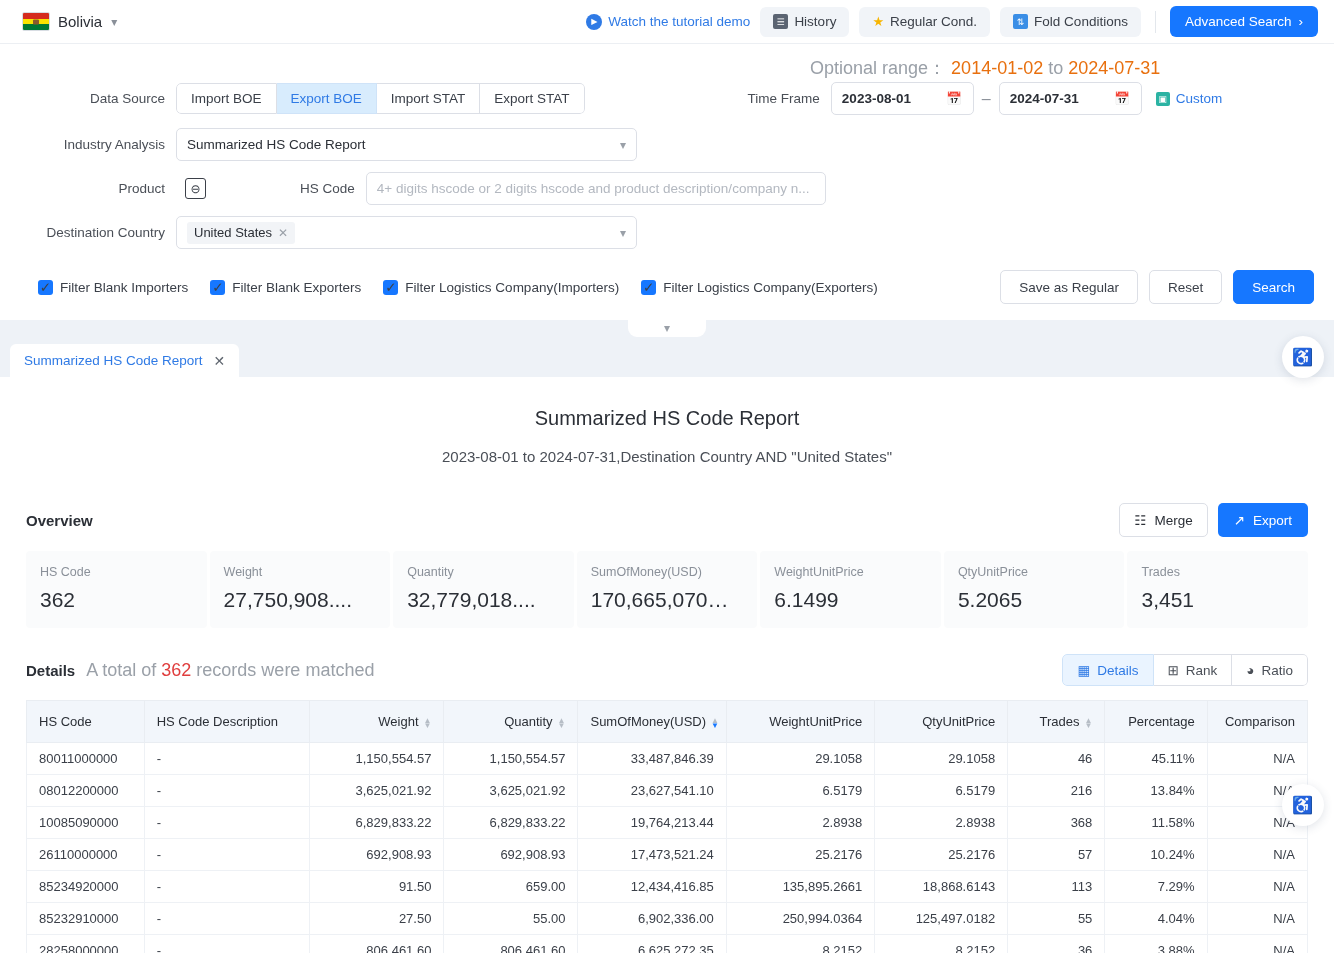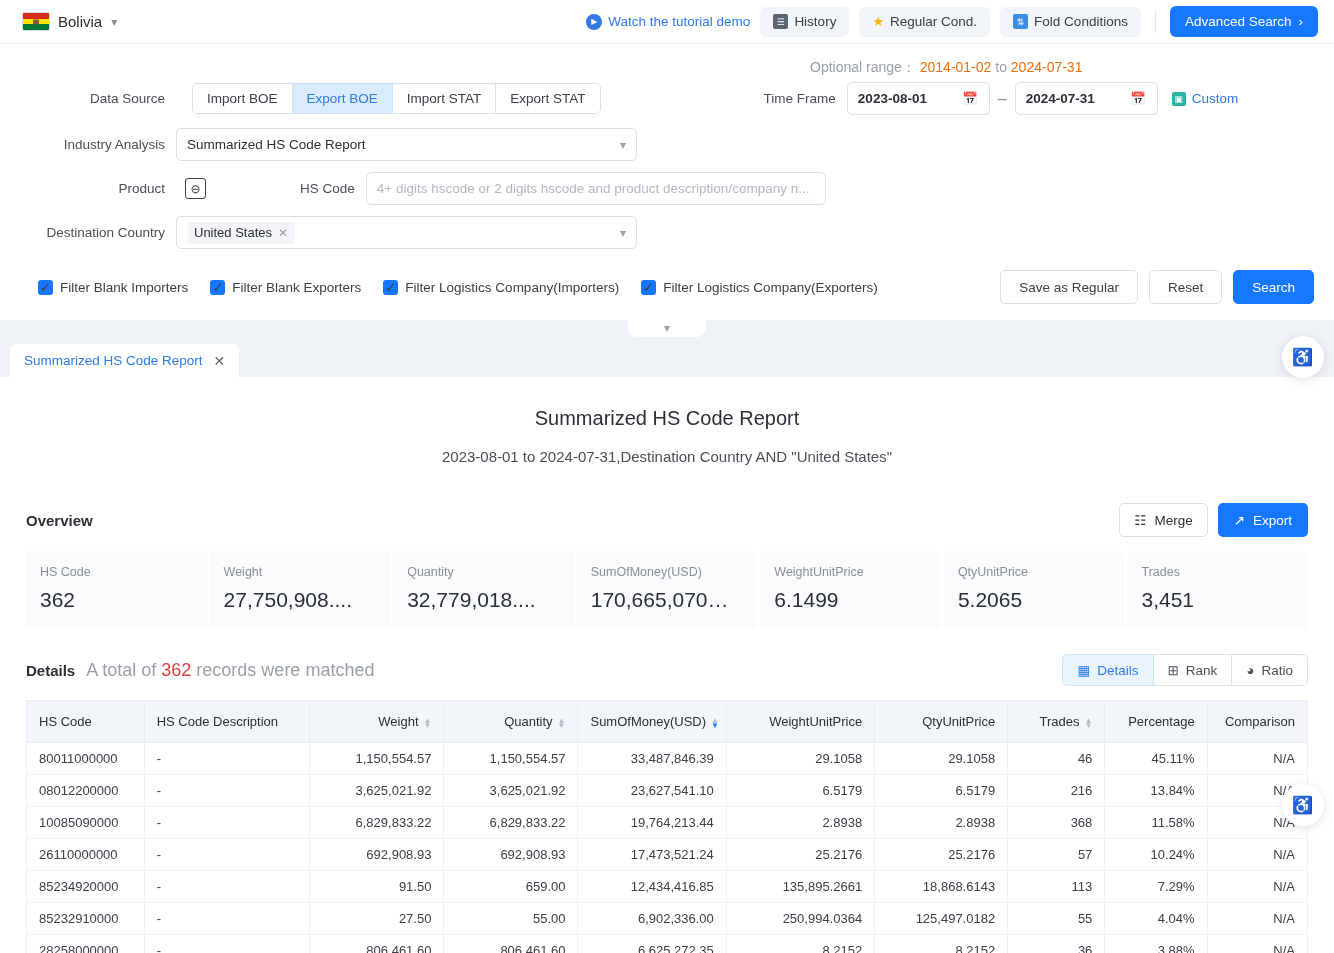--- a/index.html
+++ b/index.html
@@ -71,21 +71,21 @@
     background: #fff; padding: 14px 0 16px 0;
     position: relative;
   }
   .row { display: flex; align-items: center; }
   .lbl {
     font-size: 13.5px; color: #4a4f57; text-align: right;
     padding-right: 11px;
   }
   .lbl-w { width: 176px; }
 
-  .seg { display: flex; border-radius: 5px; overflow: hidden; margin-left: 16px; }
+  .seg { display: flex; border-radius: 5px; overflow: hidden; }
   .seg-item {
     height: 31px; padding: 0 14px;
     display: flex; align-items: center; justify-content: center;
     font-size: 13.5px; color: #3b4049; background: #fff;
     border: 1px solid #dcdfe6; border-left: none; cursor: pointer;
   }
   .seg-item:first-child { border-left: 1px solid #dcdfe6; border-radius: 5px 0 0 5px; }
   .seg-item:last-child { border-radius: 0 5px 5px 0; }
   .seg-item.active { background: #d8ecfd; color: #2f7ae5; border-color: #cfe3f8; }
 
@@ -94,21 +94,21 @@
     background: #fff; display: flex; align-items: center;
     padding: 0 10px; font-size: 13.5px; color: #2b2f36;
   }
   .fld .ph { color: #b3b8c0; }
   .fld .chev { margin-left: auto; color: #9aa0a8; font-size: 12px; }
 
   .tf-input { width: 143px; justify-content: space-between; font-weight: bold; }
   .cal { color: #aeb4bd; font-size: 13px; }
   .dash { color: #8a9099; margin: 0 8px; }
   .optional {
-    font-size: 14px; color: #9aa0a8;
+    font-size: 18px; color: #9aa0a8;
   }
   .optional b { color: #e8700f; font-weight: normal; }
   .custom {
     display: flex; align-items: center; gap: 6px;
     color: #2f7ae5; font-size: 13.5px; cursor: pointer; margin-left: 14px;
   }
   .ic-teal {
     width: 14px; height: 14px; background: #2bb3a3; border-radius: 2px;
     color: #fff; font-size: 9px; display:flex; align-items:center; justify-content:center;
   }

